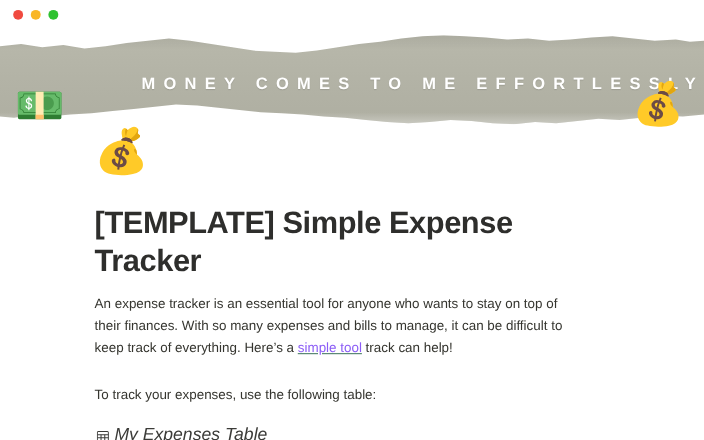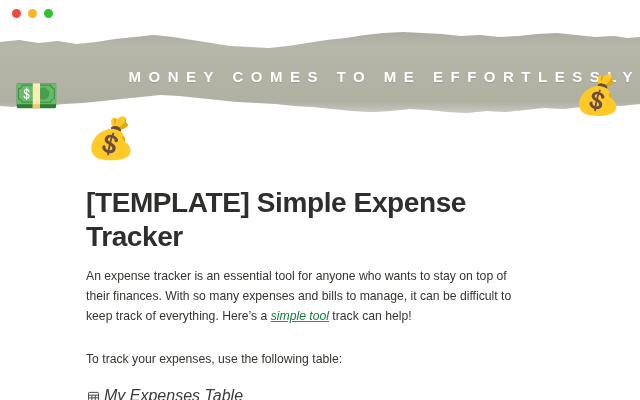--- a/index.html
+++ b/index.html
@@ -145,22 +145,21 @@
     line-height: 1.2;
   }
   .para {
     margin: 14px 0 0 0;
     font-size: 12.2px;
     line-height: 1.62;
     color: #35352f;
   }
   .para.second { margin-top: 24px; }
   .link-inline {
-    color: #15803d;
-    font-style: italic;
+    color: #8b5cf6;
     text-decoration: underline;
     text-decoration-color: #4b7d68;
   }
 
   
   .tabs {
     margin-top: 16px;
     position: relative;
     height: 22px;
     border-bottom: 1px solid #e6e6e4;

